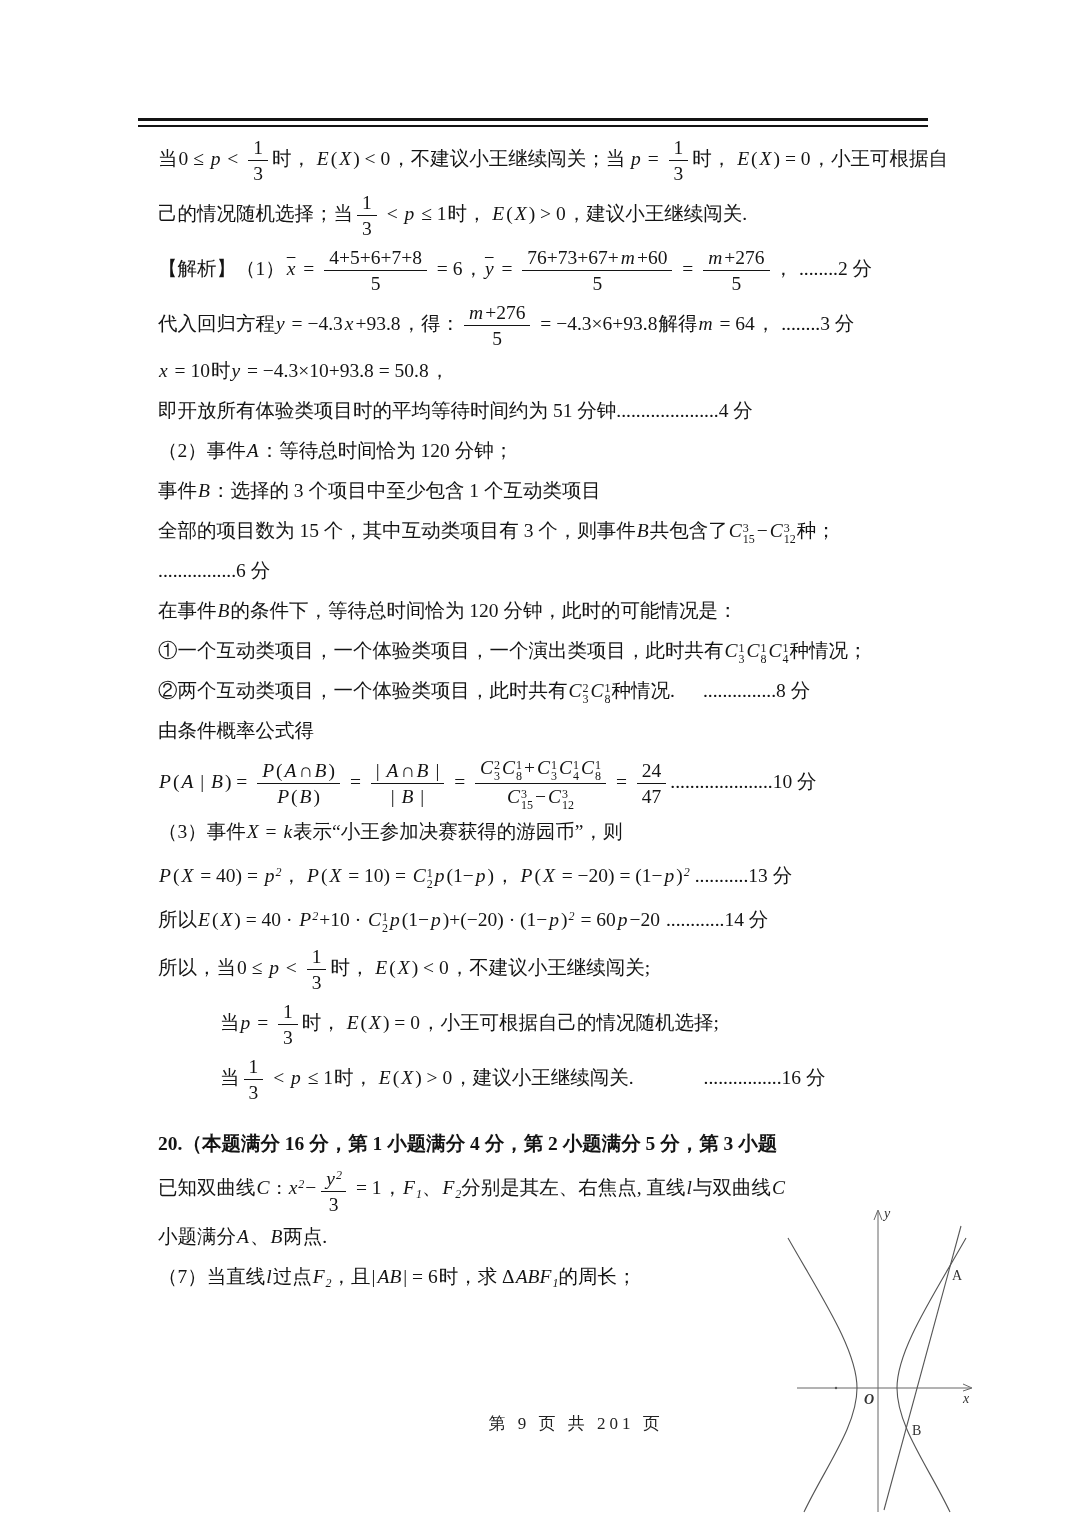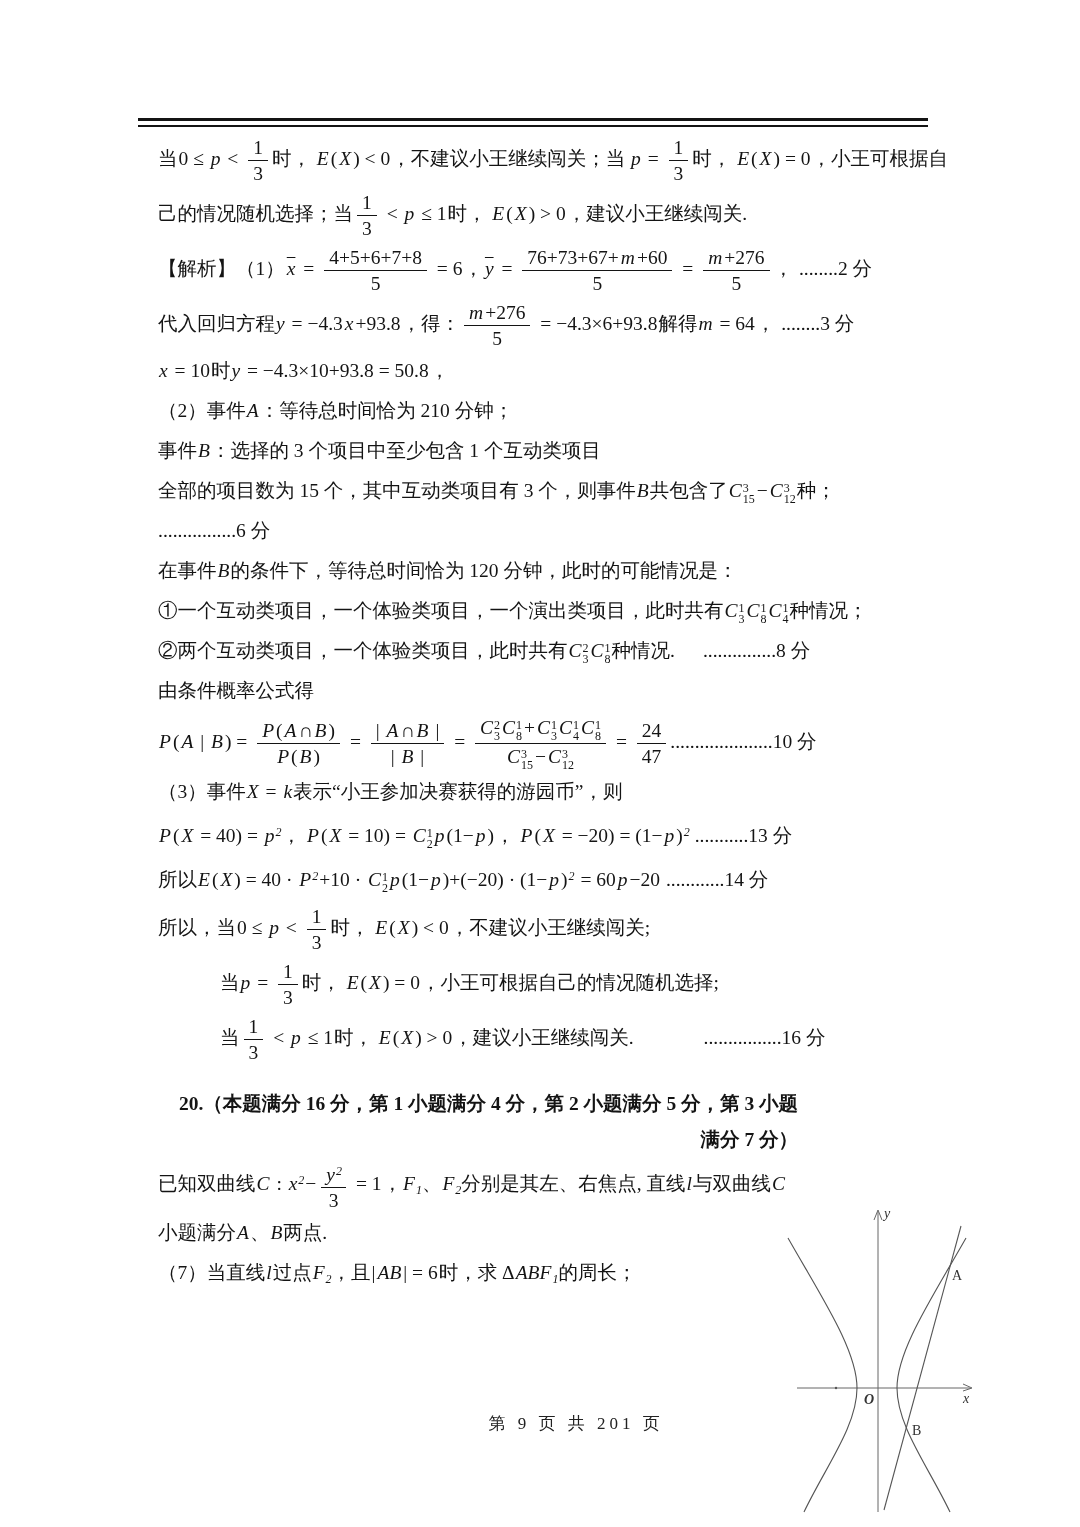--- a/index.html
+++ b/index.html
@@ -12,21 +12,21 @@
     position:absolute;left:138px;top:118px;width:790px;height:4px;
     border-top:3px solid #141414;border-bottom:2px solid #141414;
   }
   .content{position:absolute;left:158px;top:136px;width:772px;}
   .ln{font-size:19.5px;line-height:30px;margin-bottom:10px;white-space:nowrap;}
   .ln.wrapok{white-space:normal;}
   .frac-line{margin-bottom:6px;}
   .comb-line{margin-bottom:10px;}
   .indent{margin-left:62px;}
   .far{}
-  .bold{font-weight:bold;line-height:32px;margin-bottom:4px;text-align:right;}
+  .bold{font-weight:bold;line-height:32px;margin-bottom:4px;}
   .sec{margin-top:24px;}
   .narrow{max-width:640px;}
   .cn{}
   .mr{padding:0 1px;}
   .mi{font-style:italic;padding:0 1px;}
   .bar{font-style:italic;text-decoration:overline;padding:0 2px;}
   sup.ss,sub.ss{font-size:12px;font-style:italic;}
   sup.ss{vertical-align:6px;}
   sub.ss{vertical-align:-4px;}
   .frac{display:inline-block;text-align:center;vertical-align:middle;margin:0 4px;}
@@ -53,37 +53,37 @@
 <body>
 
 <div class="toprule"></div>
 
 <div class="content" id="solution-content">
     <div class="ln frac-line"><span class="cn">当</span><span class="mr">0 ≤ </span><span class="mi">p</span><span class="mr"> &lt; </span><span class="frac"><span class="fnum"><span class="mr">1</span></span><span class="fden"><span class="mr">3</span></span></span><span class="cn">时， </span><span class="mi">E</span><span class="mr">(</span><span class="mi">X</span><span class="mr">) &lt; 0</span><span class="cn">，不建议小王继续闯关；当 </span><span class="mi">p</span><span class="mr"> = </span><span class="frac"><span class="fnum"><span class="mr">1</span></span><span class="fden"><span class="mr">3</span></span></span><span class="cn">时， </span><span class="mi">E</span><span class="mr">(</span><span class="mi">X</span><span class="mr">) = 0</span><span class="cn">，小王可根据自</span></div>
     <div class="ln frac-line"><span class="cn">己的情况随机选择；当</span><span class="frac"><span class="fnum"><span class="mr">1</span></span><span class="fden"><span class="mr">3</span></span></span><span class="mr"> &lt; </span><span class="mi">p</span><span class="mr"> ≤ 1</span><span class="cn">时， </span><span class="mi">E</span><span class="mr">(</span><span class="mi">X</span><span class="mr">) &gt; 0</span><span class="cn">，建议小王继续闯关.</span></div>
     <div class="ln frac-line"><span class="cn">【解析】（1）</span><span class="bar">x</span><span class="mr"> = </span><span class="frac"><span class="fnum"><span class="mr">4+5+6+7+8</span></span><span class="fden"><span class="mr">5</span></span></span><span class="mr"> = 6</span><span class="cn">，</span><span class="bar">y</span><span class="mr"> = </span><span class="frac"><span class="fnum"><span class="mr">76+73+67+</span><span class="mi">m</span><span class="mr">+60</span></span><span class="fden"><span class="mr">5</span></span></span><span class="mr"> = </span><span class="frac"><span class="fnum"><span class="mi">m</span><span class="mr">+276</span></span><span class="fden"><span class="mr">5</span></span></span><span class="cn">，</span><span class="mr"> ........2 分</span></div>
     <div class="ln frac-line"><span class="cn">代入回归方程</span><span class="mi">y</span><span class="mr"> = −4.3</span><span class="mi">x</span><span class="mr">+93.8</span><span class="cn">，得：</span><span class="frac"><span class="fnum"><span class="mi">m</span><span class="mr">+276</span></span><span class="fden"><span class="mr">5</span></span></span><span class="mr"> = −4.3×6+93.8</span><span class="cn">解得</span><span class="mi">m</span><span class="mr"> = 64</span><span class="cn">，</span><span class="mr"> ........3 分</span></div>
     <div class="ln"><span class="mi">x</span><span class="mr"> = 10</span><span class="cn">时</span><span class="mi">y</span><span class="mr"> = −4.3×10+93.8 = 50.8</span><span class="cn">，</span></div>
-    <div class="ln"><span class="cn">（2）事件</span><span class="mi">A</span><span class="cn">：等待总时间恰为 210 分钟；</span></div>
+    <div class="ln"><span class="cn">即开放所有体验类项目时的平均等待时间约为 51 分钟.....................4 分</span></div>
+    <div class="ln"><span class="cn">（2）事件</span><span class="mi">A</span><span class="cn">：等待总时间恰为 120 分钟；</span></div>
     <div class="ln"><span class="cn">事件</span><span class="mi">B</span><span class="cn">：选择的 3 个项目中至少包含 1 个互动类项目</span></div>
     <div class="ln comb-line"><span class="cn">全部的项目数为 15 个，其中互动类项目有 3 个，则事件</span><span class="mi">B</span><span class="cn">共包含了</span><span class="comb"><span class="base">C</span><span class="css"><span class="cs">3</span><span class="cb">15</span></span></span><span class="mr">−</span><span class="comb"><span class="base">C</span><span class="css"><span class="cs">3</span><span class="cb">12</span></span></span><span class="cn">种；</span></div>
     <div class="ln far"><span class="cn">................6 分</span></div>
     <div class="ln"><span class="cn">在事件</span><span class="mi">B</span><span class="cn">的条件下，等待总时间恰为 120 分钟，此时的可能情况是：</span></div>
     <div class="ln comb-line"><span class="cn">①一个互动类项目，一个体验类项目，一个演出类项目，此时共有</span><span class="comb"><span class="base">C</span><span class="css"><span class="cs">1</span><span class="cb">3</span></span></span><span class="comb"><span class="base">C</span><span class="css"><span class="cs">1</span><span class="cb">8</span></span></span><span class="comb"><span class="base">C</span><span class="css"><span class="cs">1</span><span class="cb">4</span></span></span><span class="cn">种情况；</span></div>
     <div class="ln comb-line"><span class="cn">②两个互动类项目，一个体验类项目，此时共有</span><span class="comb"><span class="base">C</span><span class="css"><span class="cs">2</span><span class="cb">3</span></span></span><span class="comb"><span class="base">C</span><span class="css"><span class="cs">1</span><span class="cb">8</span></span></span><span class="cn">种情况.</span><span class="gap" style="width: 28px;"></span><span class="cn">...............8 分</span></div>
     <div class="ln"><span class="cn">由条件概率公式得</span></div>
     <div class="ln frac-line"><span class="mi">P</span><span class="mr">(</span><span class="mi">A</span><span class="mr"> | </span><span class="mi">B</span><span class="mr">) = </span><span class="frac"><span class="fnum"><span class="mi">P</span><span class="mr">(</span><span class="mi">A</span><span class="mr">∩</span><span class="mi">B</span><span class="mr">)</span></span><span class="fden"><span class="mi">P</span><span class="mr">(</span><span class="mi">B</span><span class="mr">)</span></span></span><span class="mr"> = </span><span class="frac"><span class="fnum"><span class="mr">| </span><span class="mi">A</span><span class="mr">∩</span><span class="mi">B</span><span class="mr"> |</span></span><span class="fden"><span class="mr">| </span><span class="mi">B</span><span class="mr"> |</span></span></span><span class="mr"> = </span><span class="frac"><span class="fnum"><span class="comb"><span class="base">C</span><span class="css"><span class="cs">2</span><span class="cb">3</span></span></span><span class="comb"><span class="base">C</span><span class="css"><span class="cs">1</span><span class="cb">8</span></span></span><span class="mr">+</span><span class="comb"><span class="base">C</span><span class="css"><span class="cs">1</span><span class="cb">3</span></span></span><span class="comb"><span class="base">C</span><span class="css"><span class="cs">1</span><span class="cb">4</span></span></span><span class="comb"><span class="base">C</span><span class="css"><span class="cs">1</span><span class="cb">8</span></span></span></span><span class="fden"><span class="comb"><span class="base">C</span><span class="css"><span class="cs">3</span><span class="cb">15</span></span></span><span class="mr">−</span><span class="comb"><span class="base">C</span><span class="css"><span class="cs">3</span><span class="cb">12</span></span></span></span></span><span class="mr"> = </span><span class="frac"><span class="fnum"><span class="mr">24</span></span><span class="fden"><span class="mr">47</span></span></span><span class="cn">.....................10 分</span></div>
     <div class="ln"><span class="cn">（3）事件</span><span class="mi">X</span><span class="mr"> = </span><span class="mi">k</span><span class="cn">表示“小王参加决赛获得的游园币”，则</span></div>
     <div class="ln comb-line"><span class="mi">P</span><span class="mr">(</span><span class="mi">X</span><span class="mr"> = 40) = </span><span class="mi">p</span><sup class="ss">2</sup><span class="cn">， </span><span class="mi">P</span><span class="mr">(</span><span class="mi">X</span><span class="mr"> = 10) = </span><span class="comb"><span class="base">C</span><span class="css"><span class="cs">1</span><span class="cb">2</span></span></span><span class="mi">p</span><span class="mr">(1−</span><span class="mi">p</span><span class="mr">)</span><span class="cn">， </span><span class="mi">P</span><span class="mr">(</span><span class="mi">X</span><span class="mr"> = −20) = (1−</span><span class="mi">p</span><span class="mr">)</span><sup class="ss">2</sup><span class="cn"> ...........13 分</span></div>
     <div class="ln comb-line"><span class="cn">所以</span><span class="mi">E</span><span class="mr">(</span><span class="mi">X</span><span class="mr">) = 40 · </span><span class="mi">P</span><sup class="ss">2</sup><span class="mr">+10 · </span><span class="comb"><span class="base">C</span><span class="css"><span class="cs">1</span><span class="cb">2</span></span></span><span class="mi">p</span><span class="mr">(1−</span><span class="mi">p</span><span class="mr">)+(−20) · (1−</span><span class="mi">p</span><span class="mr">)</span><sup class="ss">2</sup><span class="mr"> = 60</span><span class="mi">p</span><span class="mr">−20</span><span class="cn"> ............14 分</span></div>
     <div class="ln frac-line"><span class="cn">所以，当</span><span class="mr">0 ≤ </span><span class="mi">p</span><span class="mr"> &lt; </span><span class="frac"><span class="fnum"><span class="mr">1</span></span><span class="fden"><span class="mr">3</span></span></span><span class="cn">时， </span><span class="mi">E</span><span class="mr">(</span><span class="mi">X</span><span class="mr">) &lt; 0</span><span class="cn">，不建议小王继续闯关;</span></div>
     <div class="ln frac-line indent"><span class="cn">当</span><span class="mi">p</span><span class="mr"> = </span><span class="frac"><span class="fnum"><span class="mr">1</span></span><span class="fden"><span class="mr">3</span></span></span><span class="cn">时， </span><span class="mi">E</span><span class="mr">(</span><span class="mi">X</span><span class="mr">) = 0</span><span class="cn">，小王可根据自己的情况随机选择;</span></div>
     <div class="ln frac-line indent"><span class="cn">当</span><span class="frac"><span class="fnum"><span class="mr">1</span></span><span class="fden"><span class="mr">3</span></span></span><span class="mr"> &lt; </span><span class="mi">p</span><span class="mr"> ≤ 1</span><span class="cn">时， </span><span class="mi">E</span><span class="mr">(</span><span class="mi">X</span><span class="mr">) &gt; 0</span><span class="cn">，建议小王继续闯关.</span><span class="gap" style="width: 70px;"></span><span class="cn">................16 分</span></div>
     <div class="ln bold sec narrow wrapok"><span class="cn">20.（本题满分 16 分，第 1 小题满分 4 分，第 2 小题满分 5 分，第 3 小题</span></div>
-    <div class="ln bold narrow"><span class="cn">满分 7 分）</span></div>
     <div class="ln frac-line narrow"><span class="cn">已知双曲线</span><span class="mi">C</span><span class="mr"> : </span><span class="mi">x</span><sup class="ss">2</sup><span class="mr">−</span><span class="frac"><span class="fnum"><span class="mi">y</span><sup class="ss">2</sup></span><span class="fden"><span class="mr">3</span></span></span><span class="mr"> = 1</span><span class="cn">，</span><span class="mi">F</span><sub class="ss">1</sub><span class="cn">、</span><span class="mi">F</span><sub class="ss">2</sub><span class="cn">分别是其左、右焦点, 直线</span><span class="mi">l</span><span class="cn">与双曲线</span><span class="mi">C</span></div>
     <div class="ln narrow"><span class="cn">小题满分</span><span class="mi">A</span><span class="cn">、</span><span class="mi">B</span><span class="cn">两点.</span></div>
     <div class="ln narrow"><span class="cn">（7）当直线</span><span class="mi">l</span><span class="cn">过点</span><span class="mi">F</span><sub class="ss">2</sub><span class="cn">，且</span><span class="mr">|</span><span class="mi">AB</span><span class="mr">| = 6</span><span class="cn">时，求 Δ</span><span class="mi">ABF</span><sub class="ss">1</sub><span class="cn">的周长；</span></div>
   </div>
 
 <div class="figure">
   <svg viewBox="0 0 212 320" xmlns="http://www.w3.org/2000/svg">
 
     <line class="fig-axis" x1="17" y1="190" x2="190" y2="190"></line>
     <path class="fig-axis" d="M183,186 L192,190 L183,193" fill="none"></path>

